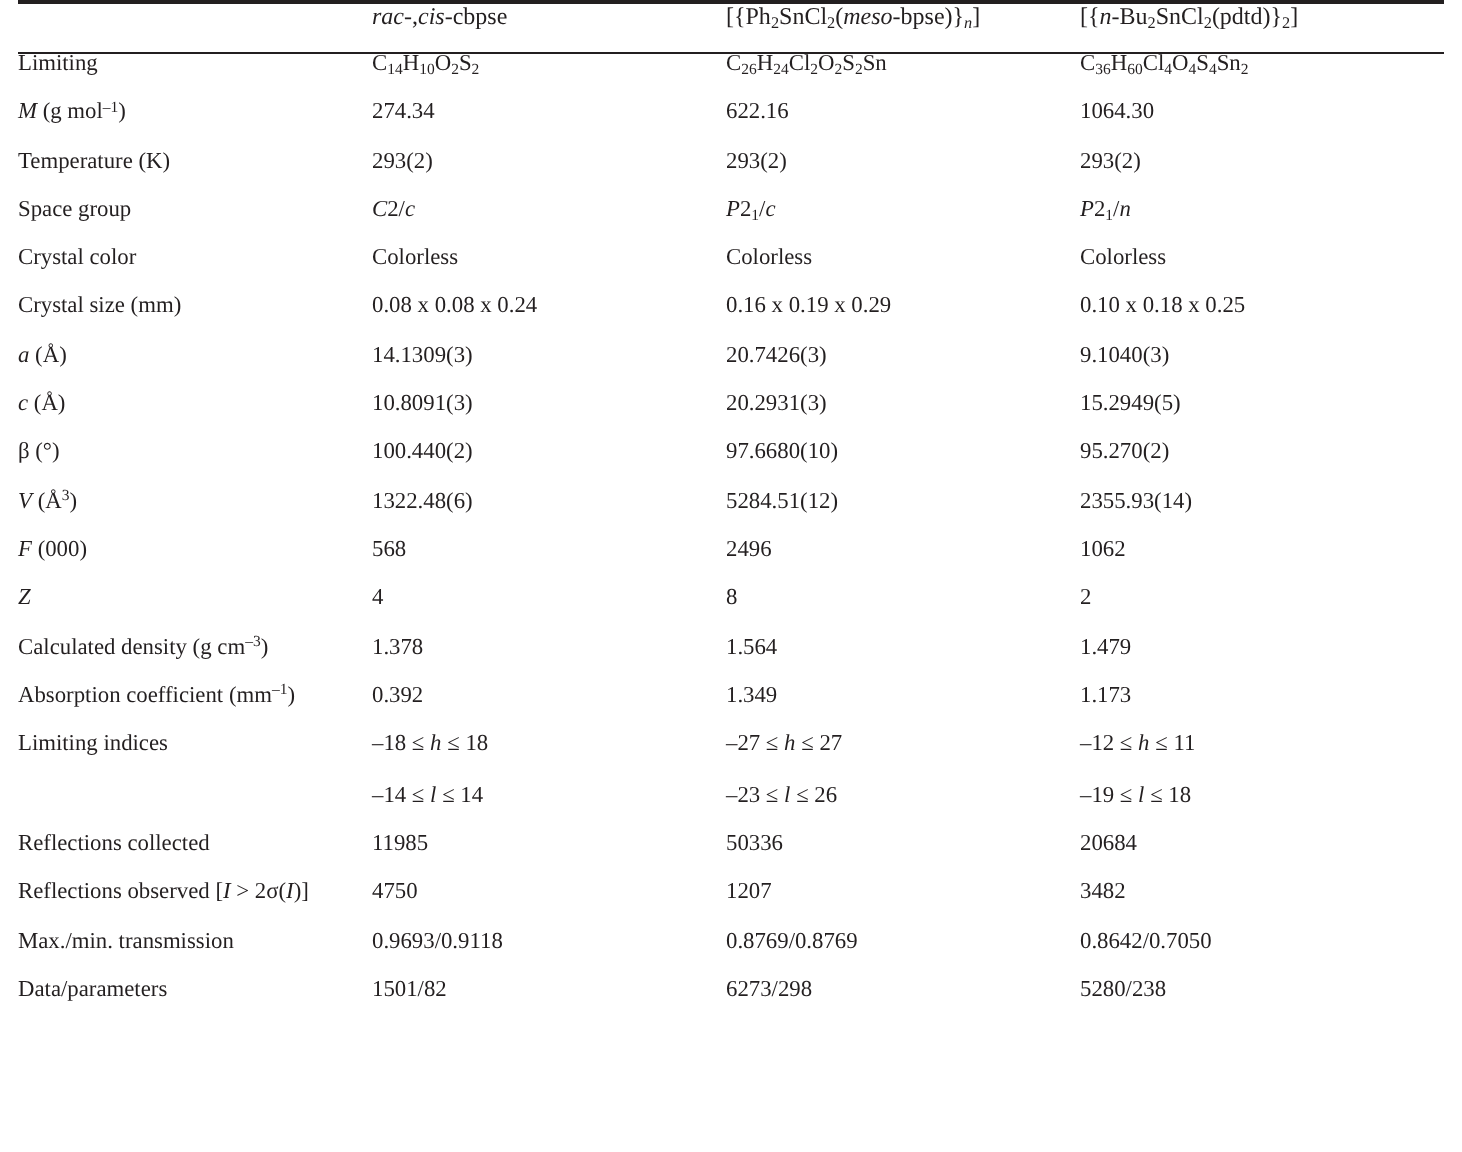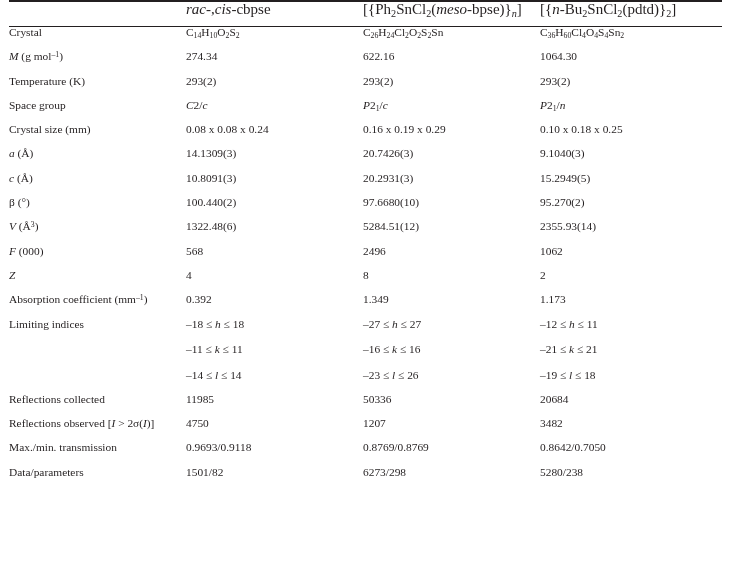--- a/index.html
+++ b/index.html
@@ -35,21 +35,21 @@
     font-weight: normal;
     line-height: 1;
   }
   col.c-label { width: 177px; }
   col.c-one   { width: 177px; }
   col.c-two   { width: 177px; }
   col.c-three { width: 182px; }
 
   tr.head-row th {
     height: 21px;
-    font-size: 15px;
+    font-size: 12px;
     padding-bottom: 3px;
   }
   
   thead tr.rule-top th {
     border-top: 2.1px solid #231f20;
     height: 0;
     padding: 0;
     font-size: 0;
     line-height: 0;
   }
@@ -102,21 +102,21 @@
       </tr>
       <tr class="head-row">
         <th></th>
         <th class="nw"><span class="i">rac</span>-,<span class="i">cis</span>-cbpse</th>
         <th class="nw">[{Ph<sub>2</sub>SnCl<sub>2</sub>(<span class="i">meso</span>-bpse)}<sub><span class="i">n</span></sub>]</th>
         <th class="nw">[{<span class="i">n</span>-Bu<sub>2</sub>SnCl<sub>2</sub>(pdtd)}<sub>2</sub>]</th>
       </tr>
     </thead>
     <tbody id="table-body">
         <tr>
-          <td>Crystal</td>
+          <td>Limiting</td>
           <td class="nw">C<sub>14</sub>H<sub>10</sub>O<sub>2</sub>S<sub>2</sub></td>
           <td class="nw">C<sub>26</sub>H<sub>24</sub>Cl<sub>2</sub>O<sub>2</sub>S<sub>2</sub>Sn</td>
           <td class="nw">C<sub>36</sub>H<sub>60</sub>Cl<sub>4</sub>O<sub>4</sub>S<sub>4</sub>Sn<sub>2</sub></td>
         </tr>
         <tr>
           <td><span class="i">M</span> (g mol<sup>–1</sup>)</td>
           <td class="nw">274.34</td>
           <td class="nw">622.16</td>
           <td class="nw">1064.30</td>
         </tr>
@@ -126,20 +126,26 @@
           <td class="nw">293(2)</td>
           <td class="nw">293(2)</td>
         </tr>
         <tr>
           <td>Space group</td>
           <td class="nw"><span class="i">C</span>2/<span class="i">c</span></td>
           <td class="nw"><span class="i">P</span>2<sub>1</sub>/<span class="i">c</span></td>
           <td class="nw"><span class="i">P</span>2<sub>1</sub>/<span class="i">n</span></td>
         </tr>
         <tr>
+          <td>Crystal color</td>
+          <td class="nw">Colorless</td>
+          <td class="nw">Colorless</td>
+          <td class="nw">Colorless</td>
+        </tr>
+        <tr>
           <td>Crystal size (mm)</td>
           <td class="nw">0.08 x 0.08 x 0.24</td>
           <td class="nw">0.16 x 0.19 x 0.29</td>
           <td class="nw">0.10 x 0.18 x 0.25</td>
         </tr>
         <tr>
           <td><span class="i">a</span> (Å)</td>
           <td class="nw">14.1309(3)</td>
           <td class="nw">20.7426(3)</td>
           <td class="nw">9.1040(3)</td>
@@ -168,36 +174,36 @@
           <td class="nw">2496</td>
           <td class="nw">1062</td>
         </tr>
         <tr>
           <td><span class="i">Z</span></td>
           <td class="nw">4</td>
           <td class="nw">8</td>
           <td class="nw">2</td>
         </tr>
         <tr>
+          <td>Calculated density (g cm<sup>–3</sup>)</td>
+          <td class="nw">1.378</td>
+          <td class="nw">1.564</td>
+          <td class="nw">1.479</td>
+        </tr>
+        <tr>
           <td>Absorption coefficient (mm<sup>–1</sup>)</td>
           <td class="nw">0.392</td>
           <td class="nw">1.349</td>
           <td class="nw">1.173</td>
         </tr>
         <tr>
           <td>Limiting indices</td>
           <td class="nw">–18 ≤ <span class="i">h</span> ≤ 18</td>
           <td class="nw">–27 ≤ <span class="i">h</span> ≤ 27</td>
           <td class="nw">–12 ≤ <span class="i">h</span> ≤ 11</td>
-        </tr>
-        <tr class="cont-row">
-          <td></td>
-          <td class="nw">–11 ≤ <span class="i">k</span> ≤ 11</td>
-          <td class="nw">–16 ≤ <span class="i">k</span> ≤ 16</td>
-          <td class="nw">–21 ≤ <span class="i">k</span> ≤ 21</td>
         </tr>
         <tr class="cont-row">
           <td></td>
           <td class="nw">–14 ≤ <span class="i">l</span> ≤ 14</td>
           <td class="nw">–23 ≤ <span class="i">l</span> ≤ 26</td>
           <td class="nw">–19 ≤ <span class="i">l</span> ≤ 18</td>
         </tr>
         <tr>
           <td>Reflections collected</td>
           <td class="nw">11985</td>

